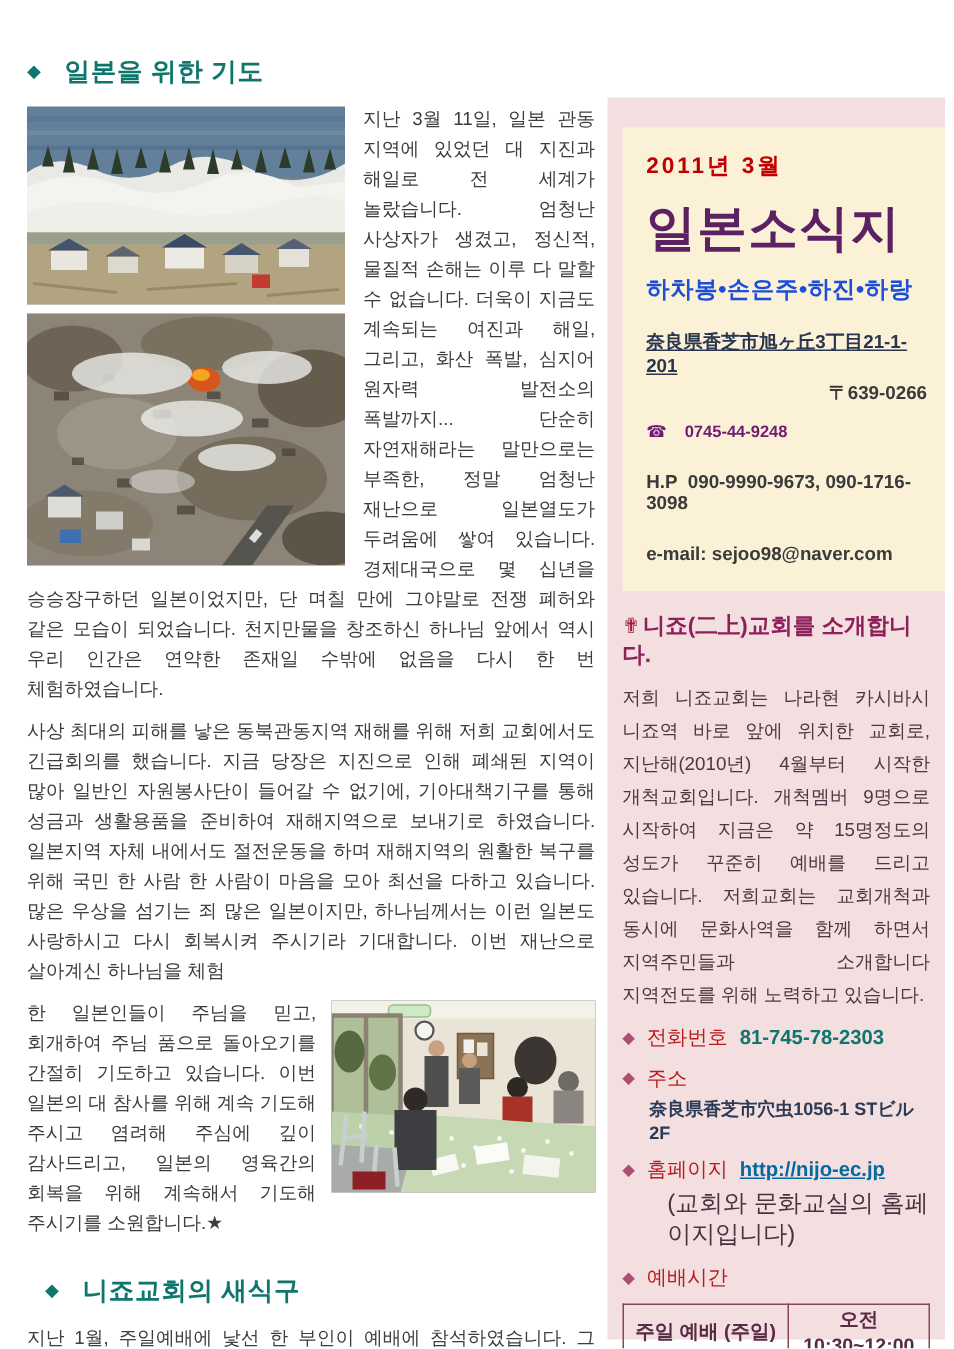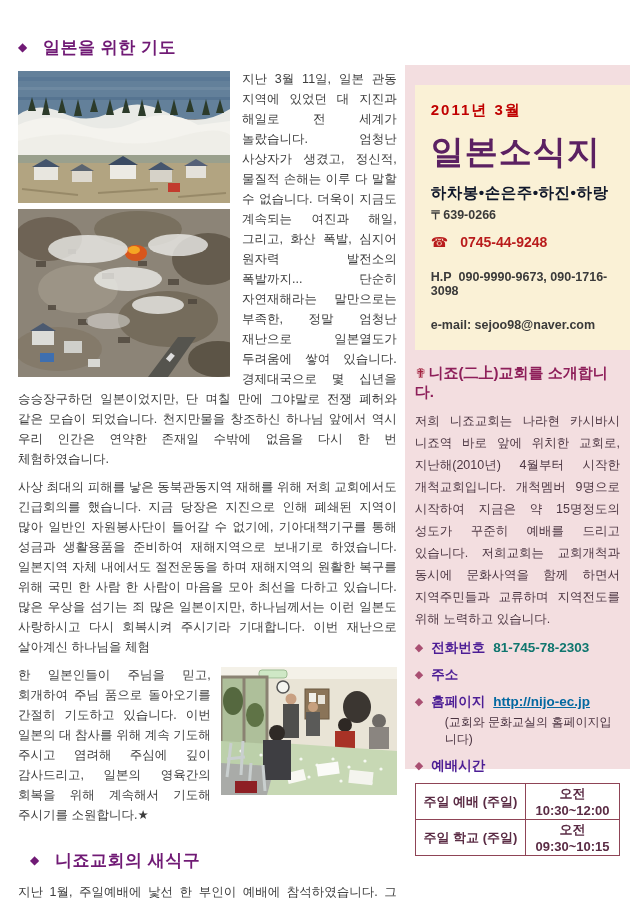--- a/index.html
+++ b/index.html
@@ -1,51 +1,51 @@
 <!DOCTYPE html>
 <html><head>
 <meta charset="utf-8">
 <style>
   html,body{margin:0;padding:0;background:#fff;}
   .page{position:relative;width:636px;height:899px;background:#ffffff;overflow:hidden;
         font-family:"Liberation Sans","DejaVu Sans",sans-serif;color:#3d3d3d;display:flex;}
   
   .col-left{width:398px;padding:36px 0 0 18px;box-sizing:border-box;}
-  .green-head{color:#701a75;font-size:17px;font-weight:bold;letter-spacing:0.5px;margin:0 0 10px 0;}
+  .green-head{color:#0f766e;font-size:17px;font-weight:bold;letter-spacing:0.5px;margin:0 0 10px 0;}
   .green-head .diamond{font-size:12px;margin-right:10px;vertical-align:2px;}
   .body-p{font-size:12.5px;line-height:20px;text-align:justify;word-break:keep-all;margin:0 0 8px 0;color:#3d3d3d;}
   .photo{overflow:hidden;background:#888;}
   .photo svg{display:block;}
   .ph1{float:left;width:212px;height:132px;margin:2px 12px 6px 0;}
   .ph2{float:left;clear:left;width:212px;height:168px;margin:0 12px 6px 0;}
   .flow1::after,.flow2::after{content:"";display:block;clear:both;}
   .ph3{float:right;width:176px;height:128px;margin:2px 0 6px 10px;}
   .sec2-head{margin-top:16px;margin-left:12px;}
   
-  .col-right{width:226px;margin:65px 6px 0 8px;box-sizing:border-box;background:#f3dee0;height:704px;}
+  .col-right{width:226px;margin:65px 6px 0 8px;box-sizing:border-box;background:#f3dee0;height:828px;}
   .masthead{background:#faf1d6;margin:20px 0 0 10px;padding:16px 12px 18px 16px;}
   .m-date{color:#c00000;font-size:15px;font-weight:bold;letter-spacing:2px;}
   .m-title{color:#5b2162;font-size:33px;font-weight:bold;letter-spacing:1px;margin-top:10px;}
-  .m-names{color:#0f172a;font-size:15.5px;font-weight:bold;margin-top:8px;letter-spacing:0.5px;}
+  .m-names{color:#1d4ed8;font-size:15.5px;font-weight:bold;margin-top:8px;letter-spacing:0.5px;}
   .m-addr{margin-top:16px;font-size:12.5px;font-weight:bold;color:#2a3550;text-decoration:underline;}
-  .m-postal{font-size:12.5px;font-weight:bold;color:#3a3a3a;margin-top:3px;}
-  .m-phone{font-size:14px;font-weight:bold;color:#b91c1c;margin-top:10px;}
+  .m-postal{font-size:12.5px;font-weight:bold;color:#3a3a3a;margin-top:3px;text-align:right;}
+  .m-phone{font-size:11px;font-weight:bold;color:#701a75;margin-top:10px;}
   .m-phone .ph-icon{margin-right:12px;}
   .m-line{font-size:12.5px;font-weight:bold;color:#3a3a3a;margin-top:20px;}
   .church{padding:0 10px;}
   .church-head{margin-top:14px;color:#8e1f5a;font-size:15px;font-weight:bold;}
   .church-head .cross{color:#a22340;margin-right:2px;font-size:14px;}
   .church-intro{font-size:12.5px;line-height:22px;color:#4d3743;text-align:justify;word-break:keep-all;margin-top:8px;font-weight:500;}
   .info-line{margin-top:9px;font-size:13.5px;}
   .info-line .dia{color:#a94f72;font-size:11px;margin-right:8px;vertical-align:1px;}
-  .info-line .lbl{color:#4c1d95;font-weight:bold;margin-right:8px;}
+  .info-line .lbl{color:#b91c1c;font-weight:normal;margin-right:8px;}
   .info-line .val{color:#0f766e;font-weight:bold;}
   .addr-val{margin:3px 0 0 18px;font-size:12px;font-weight:bold;color:#2b3a55;}
   .url{color:#0369a1;font-weight:bold;text-decoration:underline;}
-  .hp-note{margin:3px 0 0 30px;font-size:12px;color:#4a3340;}
+  .hp-note{margin:3px 0 0 30px;font-size:16px;color:#4a3340;}
   table.sched{border-collapse:collapse;width:100%;margin-top:8px;}
   table.sched td{border:1.5px solid #8f4456;font-size:13px;color:#5a2b44;font-weight:600;
                  text-align:center;height:26px;padding:1px 2px;}
   table.sched td.t-name{width:54%;}
 </style>
 </head>
 <body>
 
 <div class="page">
 
@@ -201,45 +201,47 @@
       <span>지난 1월, 주일예배에 낯선 한 부인이 예배에 참석하였습니다. 그 다음 주부터는 그 남편분과 함께 예배에 참석하였습니다. 그렇게 </span>
     </p>
   </div>
 
   <div class="col-right">
 
     <div class="masthead">
       <div class="m-date">2011년 3월</div>
       <div class="m-title">일본소식지</div>
       <div class="m-names">하차봉•손은주•하진•하랑</div>
+      <div class="m-addr">奈良県香芝市旭ヶ丘3丁目21-1-201</div>
       <div class="m-postal">〒639-0266</div>
       <div class="m-phone">
         <span class="ph-icon">☎</span><span>0745-44-9248</span>
       </div>
       <div class="m-line">
         <span>H.P</span>&nbsp;&nbsp;<span>090-9990-9673, 090-1716-3098</span>
       </div>
       <div class="m-line">
         <span>e-mail:</span> <span>sejoo98@naver.com</span>
       </div>
     </div>
 
     <div class="church">
       <div class="church-head">
         <span class="cross">✟</span><span>니죠(二上)교회를 소개합니다.</span>
       </div>
-      <div class="church-intro">저희 니죠교회는 나라현 카시바시 니죠역 바로 앞에 위치한 교회로, 지난해(2010년) 4월부터 시작한 개척교회입니다. 개척멤버 9명으로 시작하여 지금은 약 15명정도의 성도가 꾸준히 예배를 드리고 있습니다. 저희교회는 교회개척과 동시에 문화사역을 함께 하면서 지역주민들과 교류하며 지역전도를 위해 노력하고 있습니다.</div>
+      <div class="church-intro">저희 니죠교회는 나라현 카시바시 니죠역 바로 앞에 위치한 교회로, 지난해(2010년) 4월부터 시작한 개척교회입니다. 개척멤버 9명으로 시작하여 지금은 약 15명정도의 성도가 꾸준히 예배를 드리고 있습니다. 저희교회는 교회개척과 동시에 문화사역을 함께 하면서 지역주민들과 소개합니다 지역전도를 위해 노력하고 있습니다.</div>
 
       <div class="info-line">
         <span class="dia">◆</span><span class="lbl">전화번호</span><span class="val">81-745-78-2303</span>
       </div>
 
       <div class="info-line">
         <span class="dia">◆</span><span class="lbl">주소</span>
       </div>
+      <div class="addr-val">奈良県香芝市穴虫1056-1 STビル2F</div>
 
       <div class="info-line">
         <span class="dia">◆</span><span class="lbl">홈페이지</span><span class="url">http://nijo-ec.jp</span>
       </div>
       <div class="hp-note">(교회와 문화교실의 홈페이지입니다)</div>
 
       <div class="info-line">
         <span class="dia">◆</span><span class="lbl">예배시간</span>
       </div>
 

